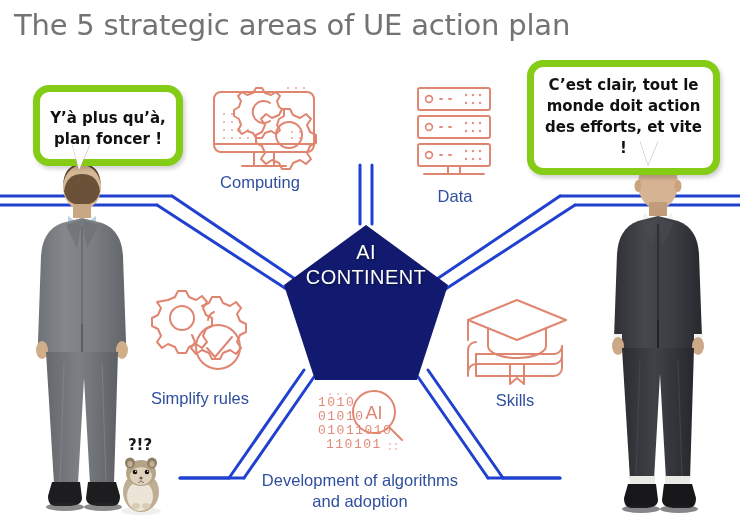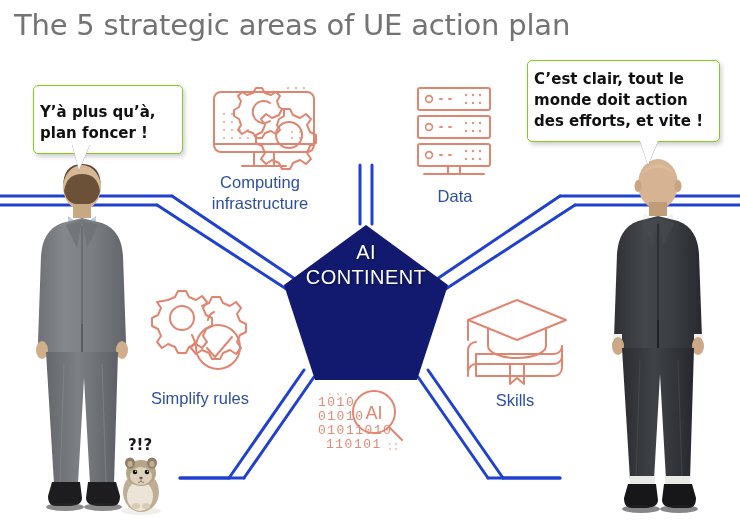--- a/index.html
+++ b/index.html
@@ -66,27 +66,27 @@
   #label-computing { left: 180px; top: 172px; width: 160px; }
   #label-data      { left: 400px; top: 186px; width: 110px; }
   #label-simplify  { left: 120px; top: 388px; width: 160px; }
   #label-skills    { left: 460px; top: 390px; width: 110px; }
   #label-algo      { left: 230px; top: 470px; width: 260px; }
 
   
   .bubble {
     position: absolute;
     background: #ffffff;
-    border: 1px solid #84cc16;
-    border-radius: 5px;
+    border: 7px solid #84cc16;
+    border-radius: 16px;
     box-shadow: 2px 3px 4px rgba(0,0,0,0.18);
     font-family: "DejaVu Sans", sans-serif;
     font-weight: bold;
     color: #111111;
-    text-align: left;
+    text-align: center;
     box-sizing: border-box;
   }
   #bubble-left {
     left: 33px;
     top: 85px;
     width: 150px;
     padding: 16px 6px 9px;
     font-size: 15px;
     line-height: 21px;
   }
@@ -430,31 +430,34 @@
     </g>
   </svg>
 
   <div class="pent-label">
     <div>AI</div>
     <div>CONTINENT</div>
   </div>
 
   <div class="area-label" id="label-computing">
     <div>Computing</div>
-    <div>infrastructure</div>
   </div>
 
   <div class="area-label" id="label-data">
     <div>Data</div>
   </div>
 
   <div class="area-label" id="label-skills">
     <div>Skills</div>
   </div>
 
+  <div class="area-label" id="label-algo">
+    <div>Development of algorithms</div>
+    <div>and adoption</div>
+  </div>
 
   <div class="area-label" id="label-simplify">
     <div>Simplify rules</div>
   </div>
 
   <div class="bubble" id="bubble-left">
     <div>Y’à plus qu’à,</div>
     <div>plan foncer !</div>
   </div>
   <div class="tail" id="tail-left"></div>

